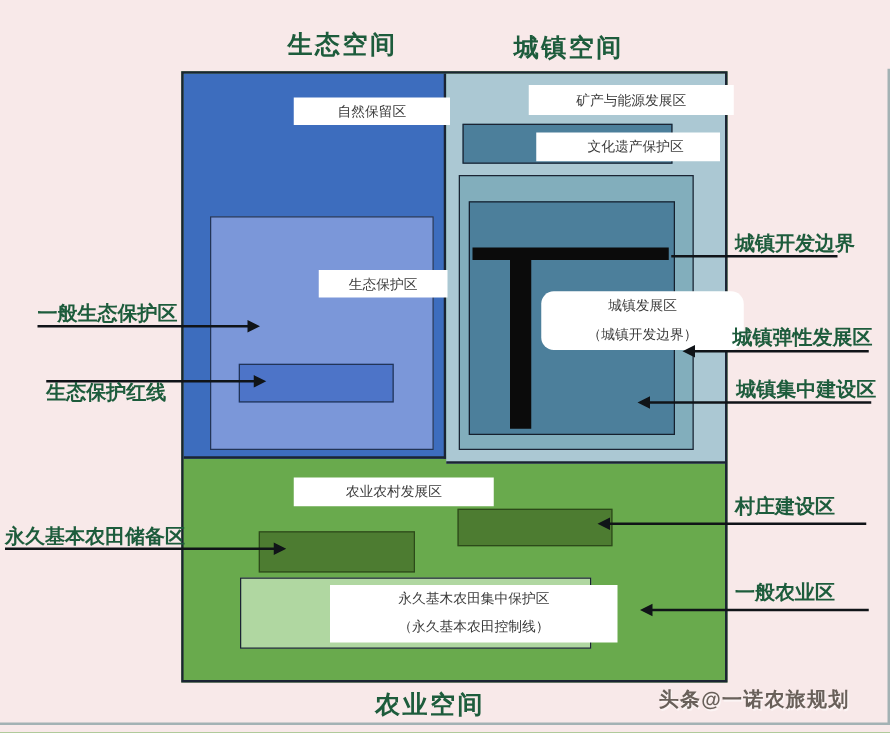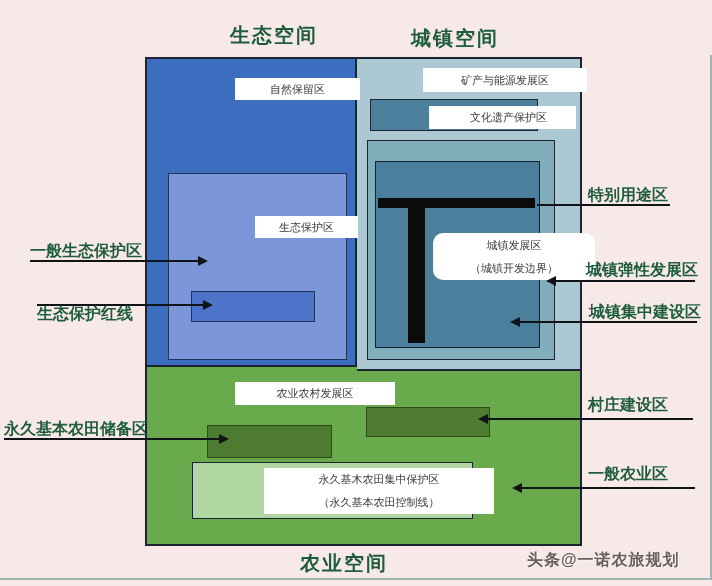--- a/index.html
+++ b/index.html
@@ -159,21 +159,21 @@
   <div class="head head-r hd1"></div>
 
   <div class="callout cl2">生态保护红线</div>
   <div class="line ln2"></div>
   <div class="head head-r hd2"></div>
 
   <div class="callout cl3">永久基本农田储备区</div>
   <div class="line ln3"></div>
   <div class="head head-r hd3"></div>
 
-  <div class="callout cr1">特别用途区</div>
+  <div class="callout cr1">城镇开发边界</div>
   <div class="line ln4"></div>
 
   <div class="callout cr2">城镇弹性发展区</div>
   <div class="line ln5"></div>
   <div class="head head-l hd5"></div>
 
   <div class="callout cr3">城镇集中建设区</div>
   <div class="line ln6"></div>
   <div class="head head-l hd6"></div>
 

